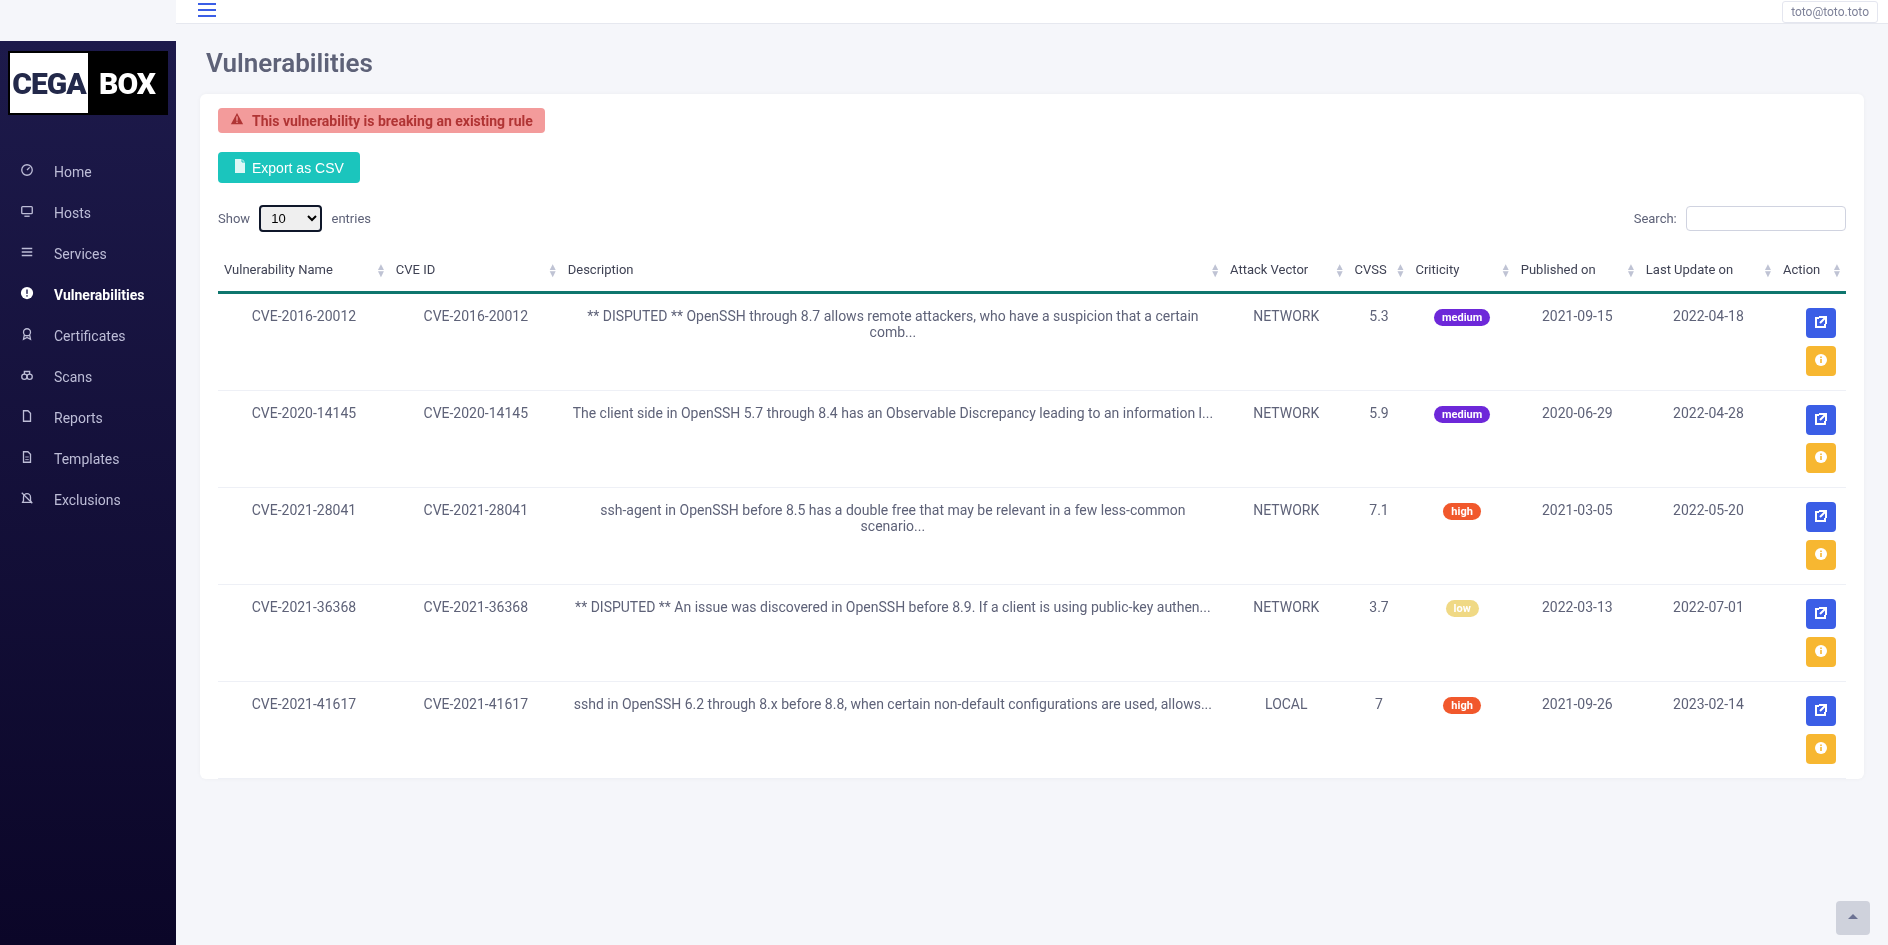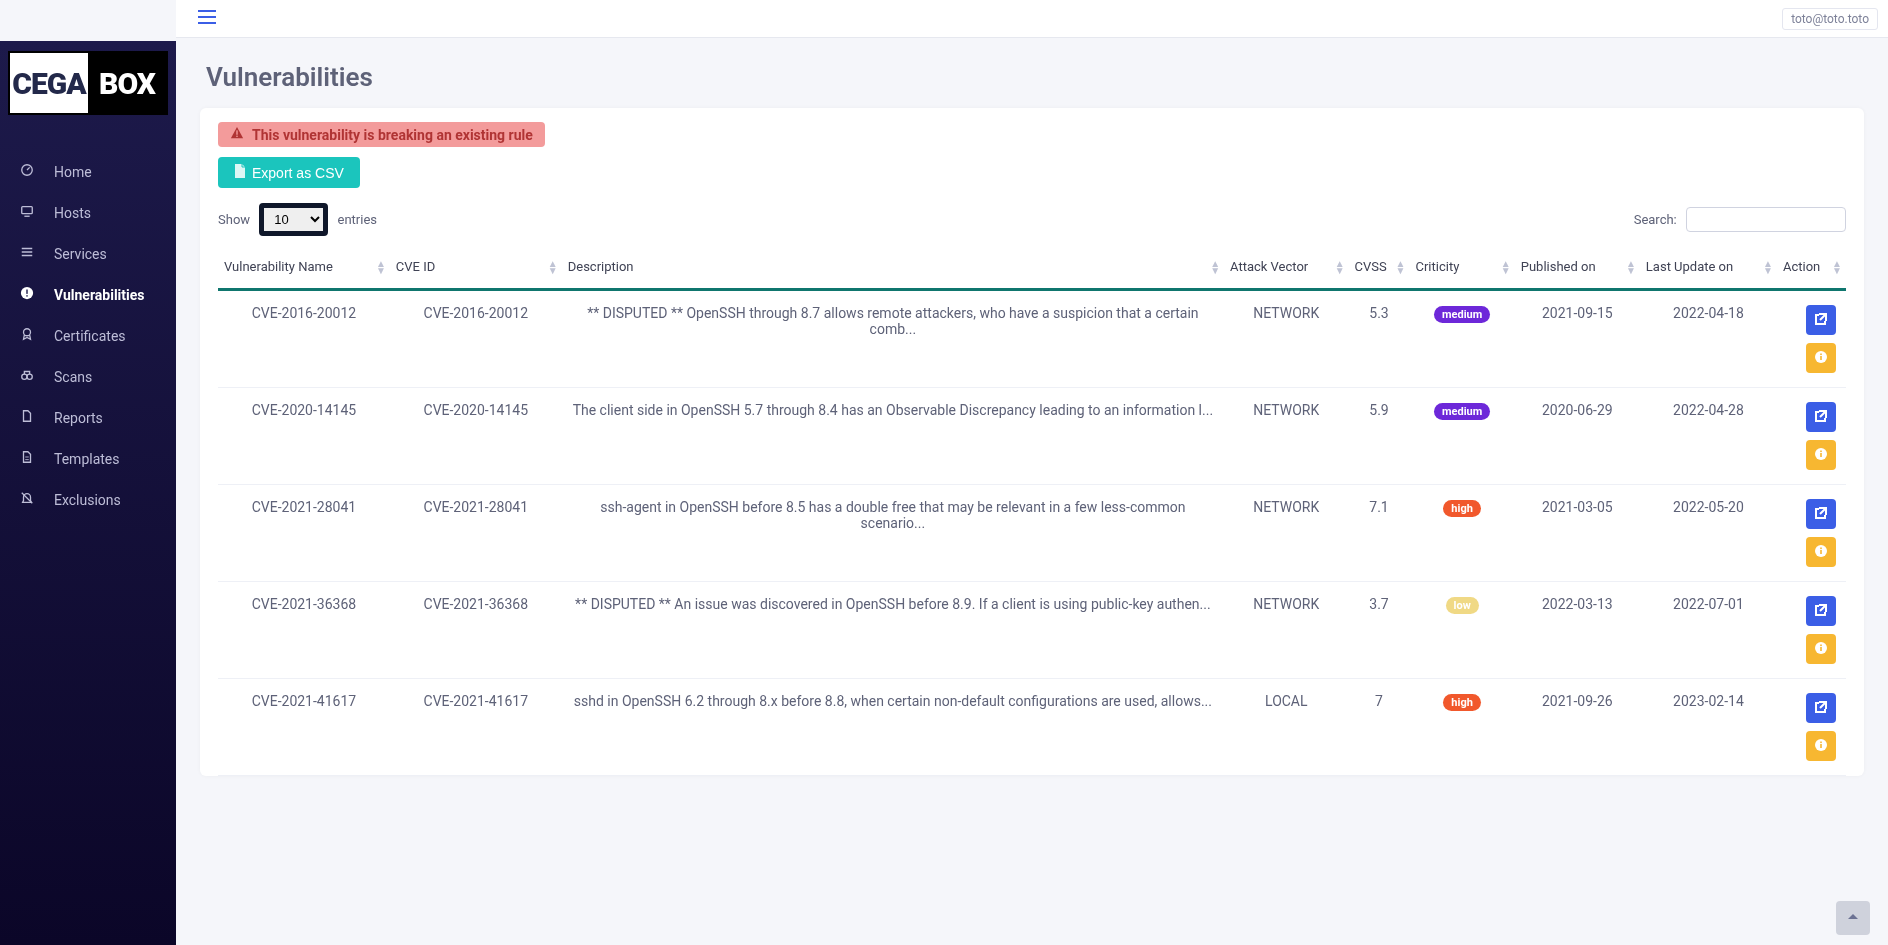--- a/index.html
+++ b/index.html
@@ -9,39 +9,39 @@
   .logo-wrap { padding: 10px 8px 6px; }
   .logo { width: 160px; height: 64px; display:flex; border:2px solid #000; background:#fff; }
   .logo-left { flex:1; display:flex; align-items:center; justify-content:center; font-weight:900; font-size:30px; letter-spacing:-1px; color:#23294a; }
   .logo-right { flex:1; display:flex; align-items:center; justify-content:center; background:#000; font-weight:900; font-size:30px; letter-spacing:-1px; color:#fff; }
   .nav { padding-top: 30px; }
   .nav-item { display:flex; align-items:center; gap:20px; padding:12px 20px; font-size:14px; cursor:pointer; color:#bdbdd7; }
   .nav-item.active { color:#fff; font-weight:700; }
   .nav-item svg { width:14px; height:14px; flex-shrink:0; }
 
   .main { flex:1; display:flex; flex-direction:column; overflow:hidden; }
-  .topbar { height:38px; background:#fff; display:flex; align-items:center; justify-content:space-between; padding:0 10px 0 22px; border-bottom:1px solid #e6e8ef; }
+  .topbar { height:24px; background:#fff; display:flex; align-items:center; justify-content:space-between; padding:0 10px 0 22px; border-bottom:1px solid #e6e8ef; }
   .hamburger { cursor:pointer; }
   .hamburger svg { width:18px; height:14px; }
   .user-chip { font-size:12px; color:#7e8299; border:1px solid #e4e6ef; padding:3px 8px; border-radius:3px; cursor:pointer; }
 
   .page-title { font-size:26px; font-weight:600; color:#5e6278; padding:24px 30px 16px; }
 
   .card { margin:0 24px; background:#fff; border-radius:6px; box-shadow:0 0 4px rgba(0,0,0,0.04); }
   .card-header { padding:16px 18px; font-size:14px; font-weight:600; color:#3b5ee6; border-bottom:1px solid #eef0f6; }
   .card-body { padding:14px 18px 0; }
 
   .alert { display:inline-flex; align-items:center; gap:8px; background:#f39b9b; color:#b03434; font-weight:700; font-size:14px; padding:4px 12px; border-radius:4px; }
   .alert svg { width:14px; height:14px; }
 
-  .export-btn { margin-top:10px; display:inline-flex; align-items:center; gap:6px; background:#1bc5bd; color:#fff; font-size:14px; font-weight:500; padding:7px 16px; border-radius:4px; cursor:pointer; border:none; }
+  .export-btn { margin-top:19px; display:inline-flex; align-items:center; gap:6px; background:#1bc5bd; color:#fff; font-size:14px; font-weight:500; padding:7px 16px; border-radius:4px; cursor:pointer; border:none; }
   .export-btn svg { width:12px; height:14px; }
 
   .table-controls { display:flex; justify-content:space-between; align-items:center; margin-top:14px; color:#5e6278; font-size:13px; }
-  .show-entries select { margin:1px 6px; padding:3px 18px 3px 6px; font-size:13px; border:5px solid #0f172a; border-radius:4px; }
+  .show-entries select { margin:8px 6px; padding:3px 18px 3px 6px; font-size:13px; border:2px solid #0f172a; border-radius:4px; }
   .search-box input { margin-left:6px; padding:4px 8px; font-size:13px; border:1px solid #d0d3e0; border-radius:4px; width:160px; }
 
   table { width:100%; border-collapse:collapse; margin-top:8px; color:#5e6278; }
   thead th { font-size:13px; font-weight:400; color:#3f4254; text-align:left; padding:14px 6px; border-bottom:3px solid #0f766e; position:relative; }
   .sort { position:absolute; right:4px; top:50%; transform:translateY(-50%); font-size:10px; color:#bfc3d4; line-height:7px; }
   tbody td { font-size:14px; text-align:center; padding:14px 10px; border-bottom:1px solid #eef0f6; vertical-align:top; }
   tbody td.desc { max-width:480px; }
   .badge { display:inline-block; font-size:11px; font-weight:700; color:#fff; padding:2px 8px; border-radius:10px; }
   .badge.medium { background:#6d28d9; }
   .badge.high   { background:#f1582c; }

